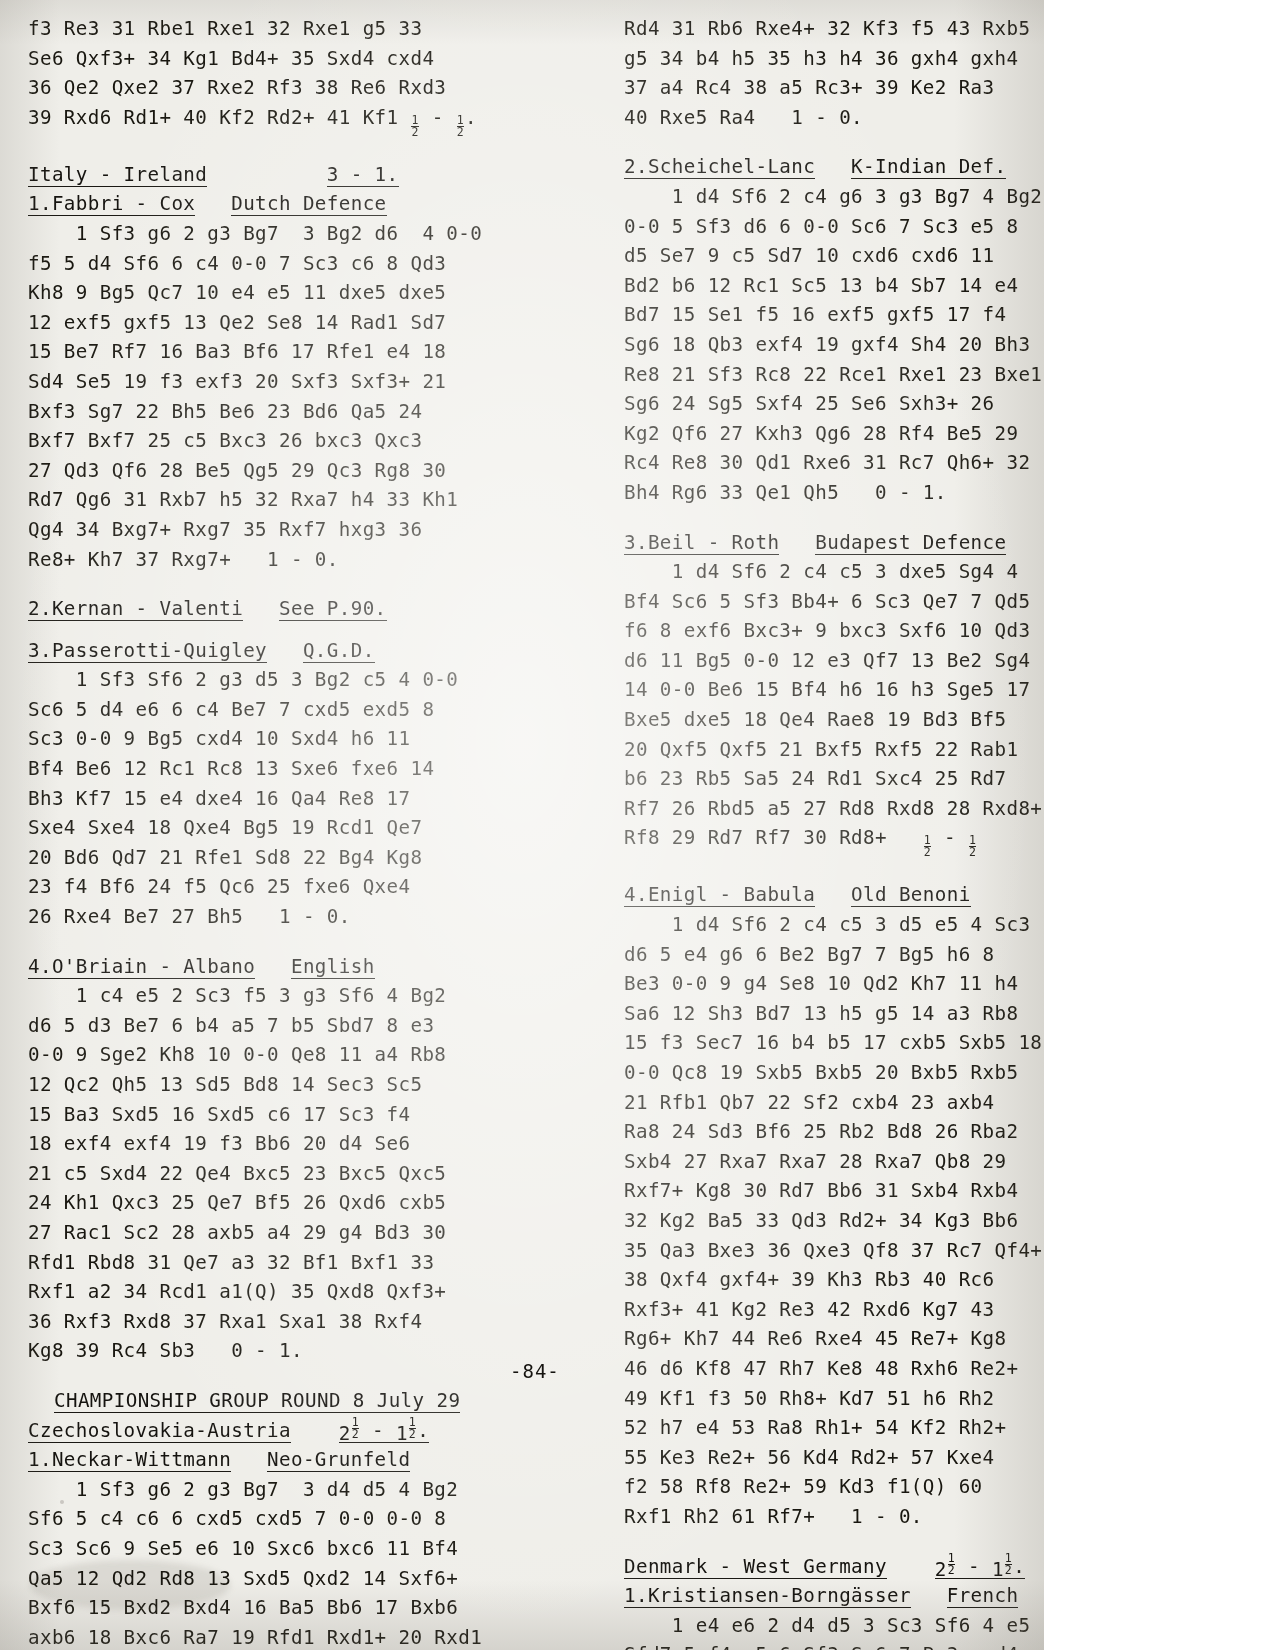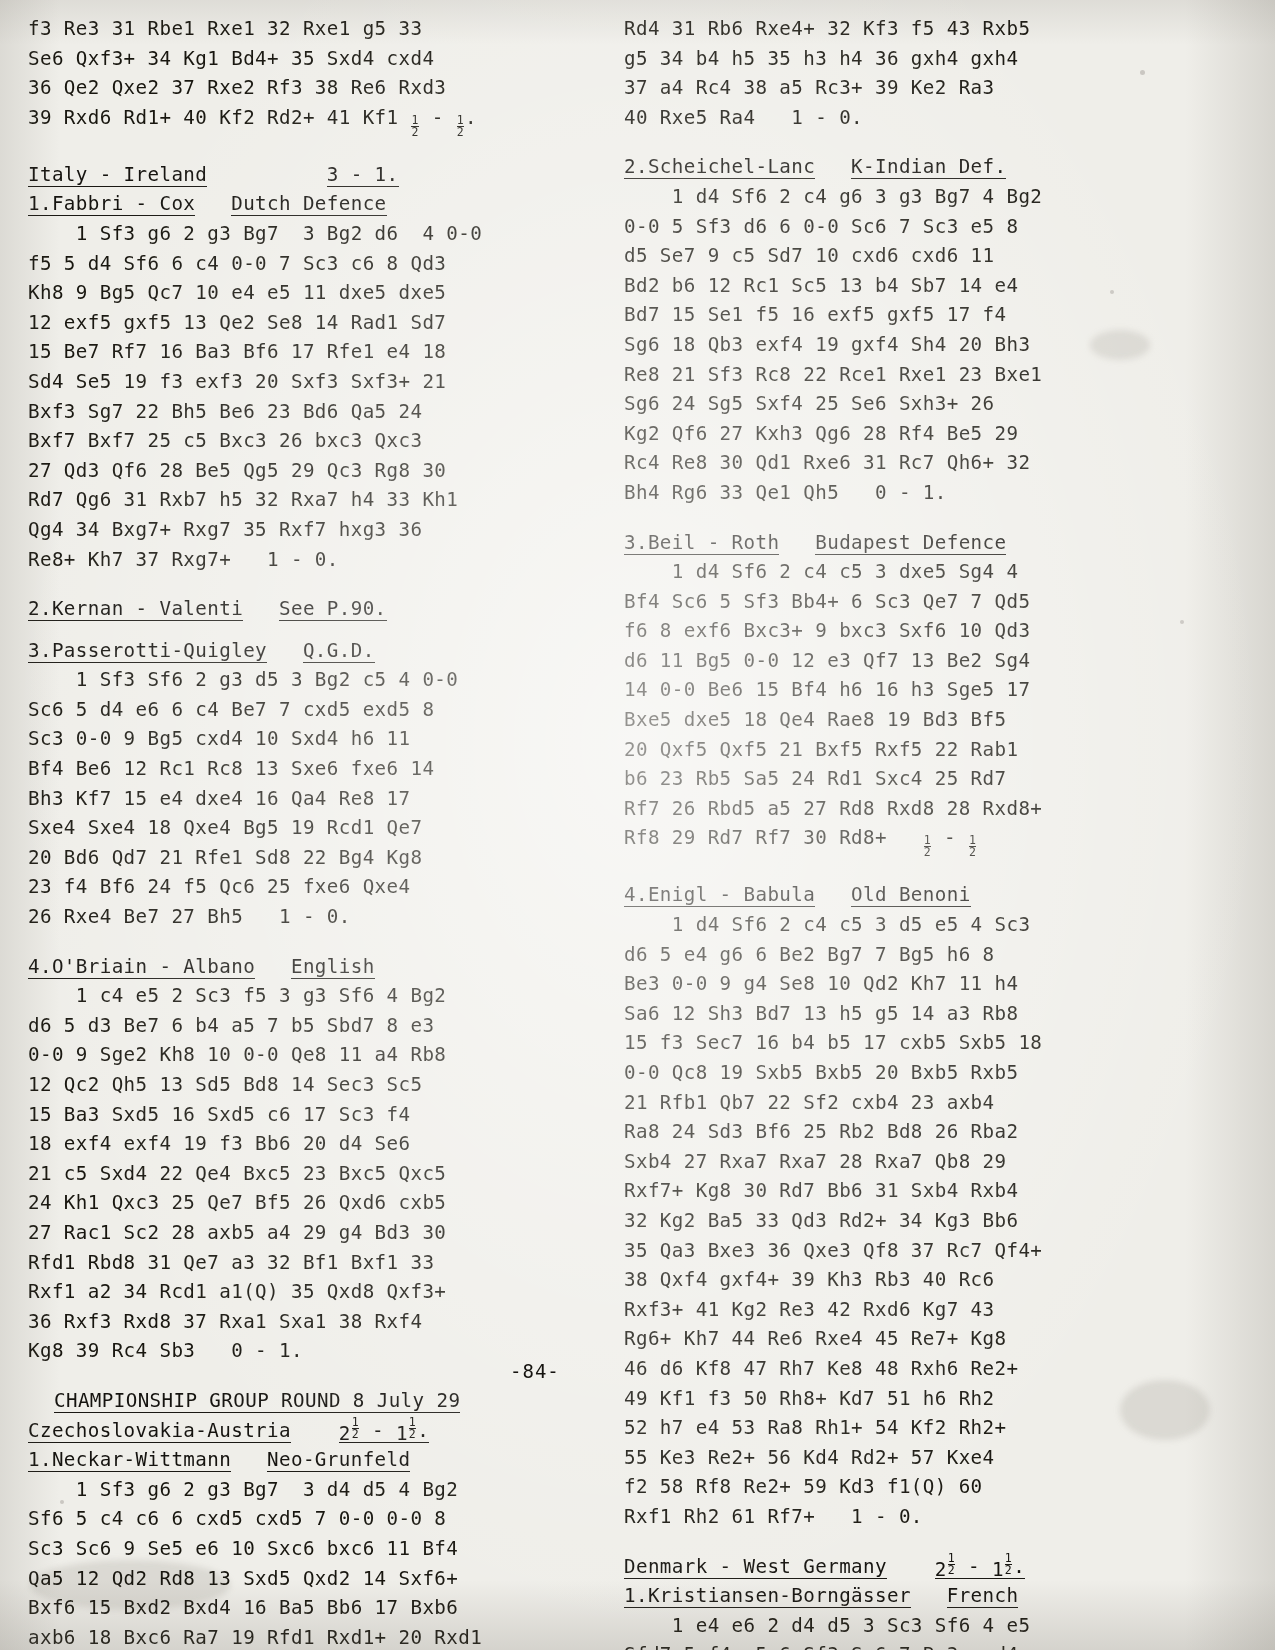--- a/index.html
+++ b/index.html
@@ -2,26 +2,27 @@
 <html><head>
 <meta charset="utf-8">
 <style>
   html, body {
     margin: 0;
     padding: 0;
     background: #ffffff;
   }
   .page {
     position: relative;
-    width: 1275px;
+    width: 1012px;
     height: 1650px;
     background: #efeee9;
     overflow: hidden;
     font-family: "DejaVu Sans Mono", "Liberation Mono", monospace;
     color: #15130f;
+    padding-left: 32px;
   }
   
   .page::before {
     content: "";
     position: absolute;
     inset: 0;
     background:
       radial-gradient(ellipse at 50% 45%, rgba(255,255,255,0.55) 0%, rgba(255,255,255,0.0) 70%),
       linear-gradient(90deg, rgba(120,115,105,0.16) 0px, rgba(120,115,105,0.0) 60px),
       linear-gradient(270deg, rgba(120,115,105,0.20) 0px, rgba(120,115,105,0.0) 90px),

